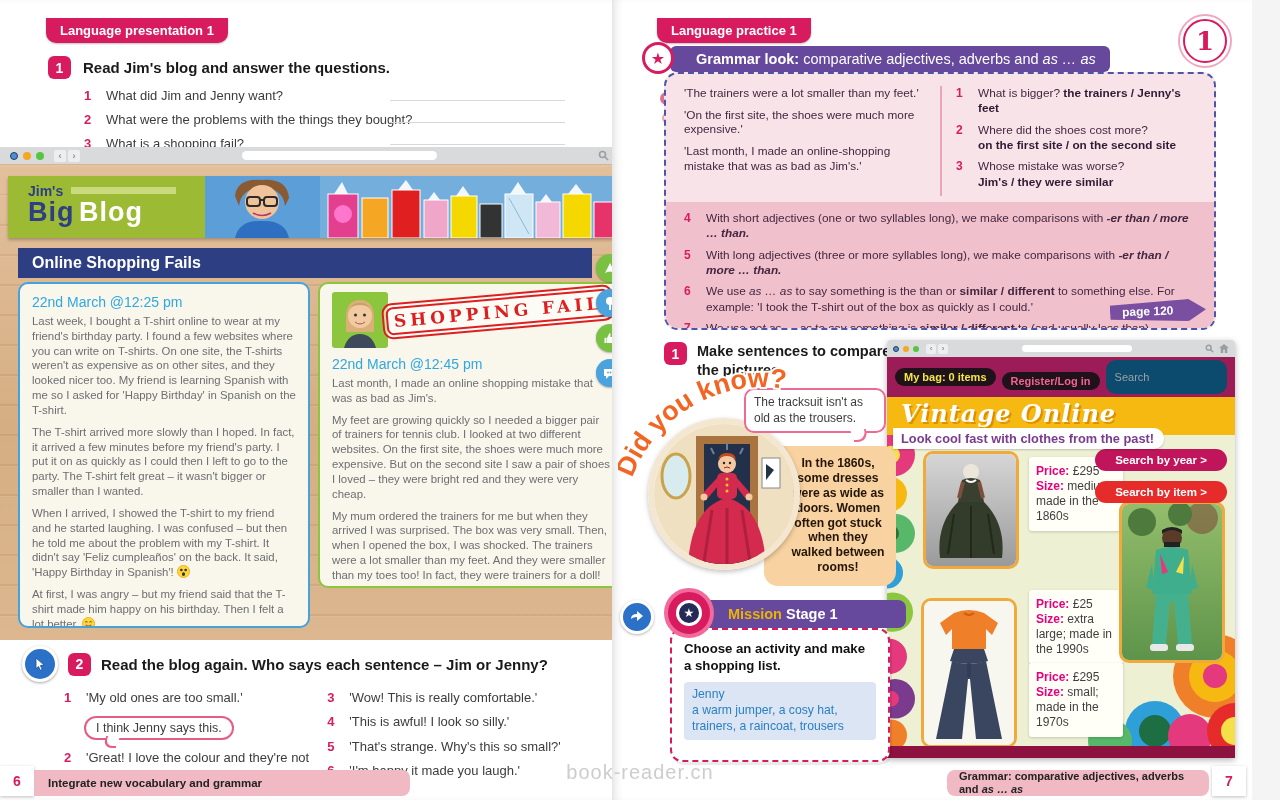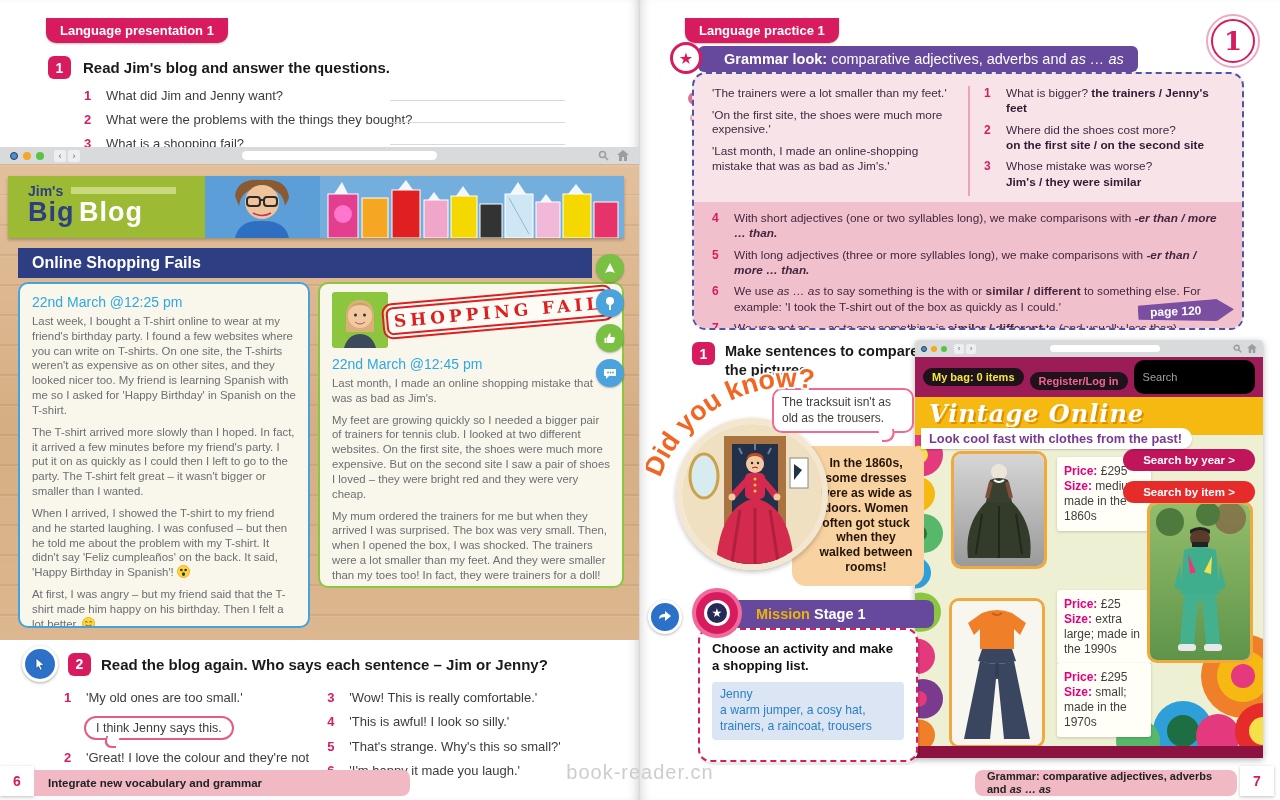--- a/index.html
+++ b/index.html
@@ -1,20 +1,20 @@
 <!DOCTYPE html>
 <html><head>
 <meta charset="utf-8">
 <style>
   * { margin:0; padding:0; box-sizing:border-box; }
   html,body { background:#e9e9e9; font-family:"Liberation Sans","DejaVu Sans",sans-serif; }
   #stage { position:relative; width:1280px; height:800px; background:#f4f4f4; overflow:hidden; }
   .page { position:absolute; top:0; width:640px; height:800px; background:#fff; }
   #pageL { left:0; border-right:1px solid #d8d8d8; box-shadow:inset -8px 0 12px -8px rgba(0,0,0,.25); }
-  #pageR { left:640px; box-shadow:inset 8px 0 12px -8px rgba(0,0,0,.2); }
+  #pageR { left:612px; box-shadow:inset 8px 0 12px -8px rgba(0,0,0,.2); }
 
   
   .tab { position:absolute; background:#d81b5f; color:#fff; font-weight:bold; font-size:13px;
          padding:5px 14px; border-radius:0 0 10px 10px; box-shadow:0 1px 2px rgba(0,0,0,.25); }
   .numsq { display:inline-flex; align-items:center; justify-content:center; width:23px; height:23px;
            background:#d81b5f; color:#fff; font-weight:bold; font-size:14px; border-radius:6px; flex:0 0 23px; }
   .exnum { color:#d81b5f; font-weight:bold; font-size:13px; width:16px; flex:0 0 16px; }
   .bbar { background:#d8dadc; display:flex; align-items:center; }
   .dot { border-radius:50%; display:inline-block; }
   .chevbox { background:#eceeef; color:#8a8d90; text-align:center; border-radius:2px; font-weight:bold; }
@@ -109,21 +109,21 @@
                 border-radius:12px; padding:10px 12px 8px; z-index:1; box-shadow:2px 3px 0 rgba(0,0,0,.08); }
   #missionbox .t { font-weight:bold; font-size:13.2px; color:#111; line-height:1.3; }
   #missionpanel { margin-top:8px; background:#dbe5f4; border-radius:4px; padding:5px 8px; font-size:12.2px; color:#2a80c4; line-height:1.3; }
 
   
   #site { position:absolute; left:275px; top:340px; width:348px; height:418px; box-shadow:0 2px 6px rgba(0,0,0,.3);
           display:flex; flex-direction:column; border-radius:4px 4px 0 0; overflow:hidden; }
   #sbrowser { height:17px; padding:0 6px; }
   #shead { height:40px; background:#9c1c57; display:flex; align-items:center; gap:6px; padding:0 8px; }
   .blackpill { background:#20121a; border-radius:12px; font-weight:bold; font-size:11px; padding:3px 9px; white-space:nowrap; }
-  #ssearch { flex:1; background:#000000; border-radius:10px; color:#9ea0a3; font-size:11px; padding:11px 9px; }
+  #ssearch { flex:1; background:#0c4a6e; border-radius:10px; color:#9ea0a3; font-size:11px; padding:11px 9px; }
   #syellow { height:38px; background:#f6b912; padding:2px 0 0 14px; }
   #sbrand { font-family:"DejaVu Serif",serif; font-style:italic; font-weight:bold; font-size:24px; color:#fff;
             text-shadow:2px 2px 0 #dd8f00; letter-spacing:1px; }
   #stagline { position:absolute; left:6px; top:88px; background:#fff; border-radius:0 10px 10px 0; color:#7a3b8f;
               font-weight:bold; font-size:12.8px; padding:3px 10px 3px 8px; z-index:5; box-shadow:0 1px 2px rgba(0,0,0,.2); }
   #scontent { position:relative; flex:1; background:#eef0d4; overflow:hidden; }
   .sbtn { position:absolute; right:8px; width:132px; height:22px; border-radius:12px; color:#fff; font-weight:bold;
           font-size:11.5px; display:flex; align-items:center; justify-content:center; z-index:4; }
   .photo { position:absolute; border:3px solid #f0a93c; border-radius:10px; background:#fff; overflow:hidden; z-index:3; }
   .info { position:absolute; width:94px; background:#fffef7; border-radius:3px; box-shadow:0 1px 3px rgba(0,0,0,.18);
@@ -392,21 +392,21 @@
         <div class="row">
             <span class="exnum">4</span>
             <span><span>With short adjectives (one or two syllables long), we make comparisons with </span><b><i>-er than / more … than.</i></b></span>
           </div>
         <div class="row">
             <span class="exnum">5</span>
             <span><span>With long adjectives (three or more syllables long), we make comparisons with </span><b><i>-er than / more … than.</i></b></span>
           </div>
         <div class="row">
             <span class="exnum">6</span>
-            <span><span>We use </span><i>as … as</i><span> to say something is the with or </span><b>similar / different</b><span> to something else. For example: 'I took the T-shirt out of the box as quickly as I could.'</span></span>
+            <span><span>We use </span><i>as … as</i><span> to say something is the than or </span><b>similar / different</b><span> to something else. For example: 'I took the T-shirt out of the box as quickly as I could.'</span></span>
           </div>
         <div class="row">
             <span class="exnum">7</span>
             <span><span>We use </span><i>not as … as</i><span> to say something is </span><b>similar / different</b><span> to (and usually less than) something else. For example: 'The T-shirts weren't as expensive as on other sites.'</span></span>
           </div>
       </div>
     </div>
     <div id="pageref">page 120</div>
 
     <div id="ex1R">

